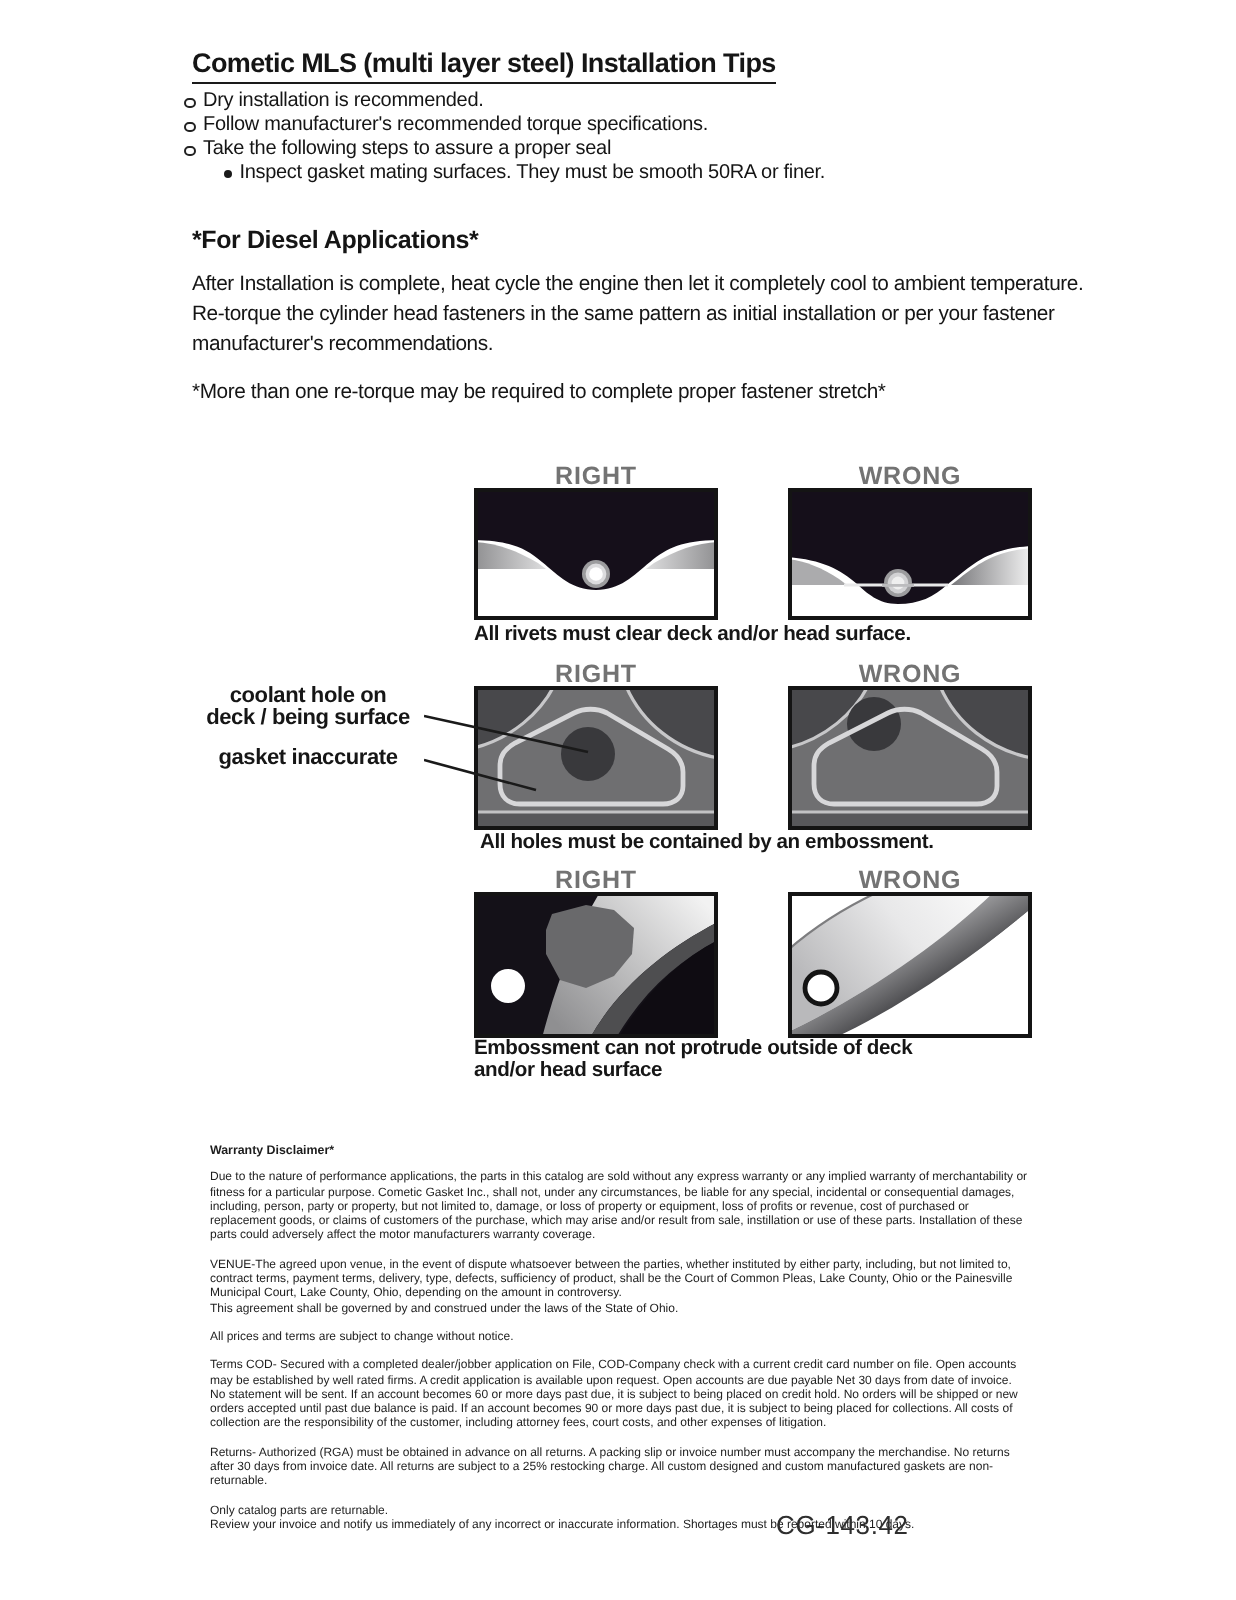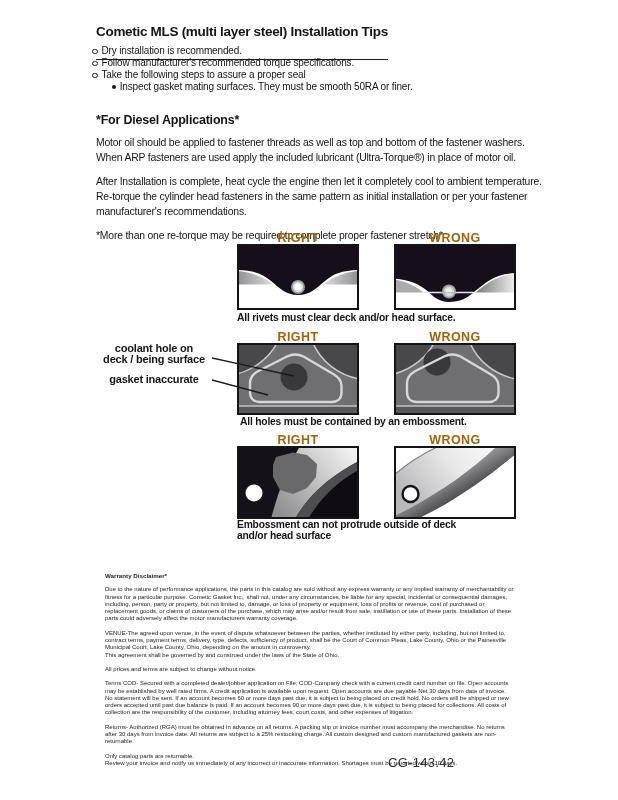--- a/index.html
+++ b/index.html
@@ -1,34 +1,34 @@
 <!DOCTYPE html>
 <html><head>
 <meta charset="utf-8">
 <style>
   html,body{margin:0;padding:0;background:#ffffff;}
   .page{position:relative;width:618px;height:800px;background:#ffffff;overflow:hidden;
         font-family:"Liberation Sans",sans-serif;color:#151515;}
 
   .title{position:absolute;left:96px;top:24px;font-size:13.5px;font-weight:bold;
-         letter-spacing:-0.3px;border-bottom:1.5px solid #1a1a1a;padding-bottom:20px;white-space:nowrap;}
+         letter-spacing:-0.3px;border-bottom:1.5px solid #1a1a1a;padding-bottom:2px;white-space:nowrap;}
 
   .tips{position:absolute;left:92px;top:45px;font-size:10px;letter-spacing:-0.15px;line-height:12px;}
   .tip-row{display:flex;align-items:flex-start;}
   .ring{width:3.5px;height:3.5px;border:1px solid #222;border-radius:50%;margin:3.5px 4px 0 0;flex:none;}
   .dot{width:4.2px;height:4.2px;background:#1a1a1a;border-radius:50%;margin:3.5px 3.5px 0 0;flex:none;}
   .sub{padding-left:20px;}
 
   .diesel{position:absolute;left:96px;top:113px;width:456px;font-size:10.4px;
           letter-spacing:-0.2px;line-height:15px;}
   .diesel-h{font-size:12.5px;font-weight:bold;letter-spacing:-0.2px;margin-bottom:7px;}
   .diesel p{margin:0 0 9px 0;}
 
   .dg-h{position:absolute;width:122px;text-align:center;font-size:12.5px;font-weight:700;
-        color:#a16207;letter-spacing:0.4px;}
+        color:#737373;letter-spacing:0.4px;}
   .panel{position:absolute;display:block;z-index:1;}
   .caption{position:absolute;font-size:10.3px;font-weight:700;letter-spacing:-0.2px;
            color:#161616;line-height:11px;}
   .lead-label{position:absolute;left:98px;width:112px;text-align:center;font-size:11px;
               font-weight:700;letter-spacing:-0.2px;line-height:10.5px;color:#161616;}
   .leader{position:absolute;z-index:3;}
 
   .legal{position:absolute;left:105px;top:572px;width:409px;font-size:6px;line-height:7.3px;color:#1d1d1d;}
   .legal-h{font-weight:bold;font-size:6.2px;margin:0 0 7px 0;}
   .legal p{margin:0 0 7px 0;}
@@ -58,21 +58,20 @@
       <span>Take the following steps to assure a proper seal</span>
     </div>
     <div class="tip-row sub">
       <span class="dot"></span>
       <span>Inspect gasket mating surfaces.  They must be smooth 50RA or finer.</span>
     </div>
   </div>
 
   <div class="diesel">
     <div class="diesel-h">*For Diesel Applications*</div>
-    <p>Motor oil should be applied to fastener threads as well as top and bottom of the fastener washers. When ARP fasteners are used apply the included lubricant (Ultra-Torque®) in place of motor oil.</p>
     <p>After Installation is complete, heat cycle the engine then let it completely cool to ambient temperature. Re-torque the cylinder head fasteners in the same pattern as initial installation or per your fastener manufacturer's recommendations.</p>
     <p>*More than one re-torque may be required to complete proper fastener stretch*</p>
   </div>
 
   <div class="dg-h" style="left:237px;top:231px">RIGHT</div>
   <div class="dg-h" style="left:394px;top:231px">WRONG</div>
 
   <svg class="panel" style="left:237px;top:244px" width="122" height="66" viewBox="0 0 122 66">
     <defs>
       <linearGradient id="p1wl" x1="0" y1="0" x2="1" y2="0">

